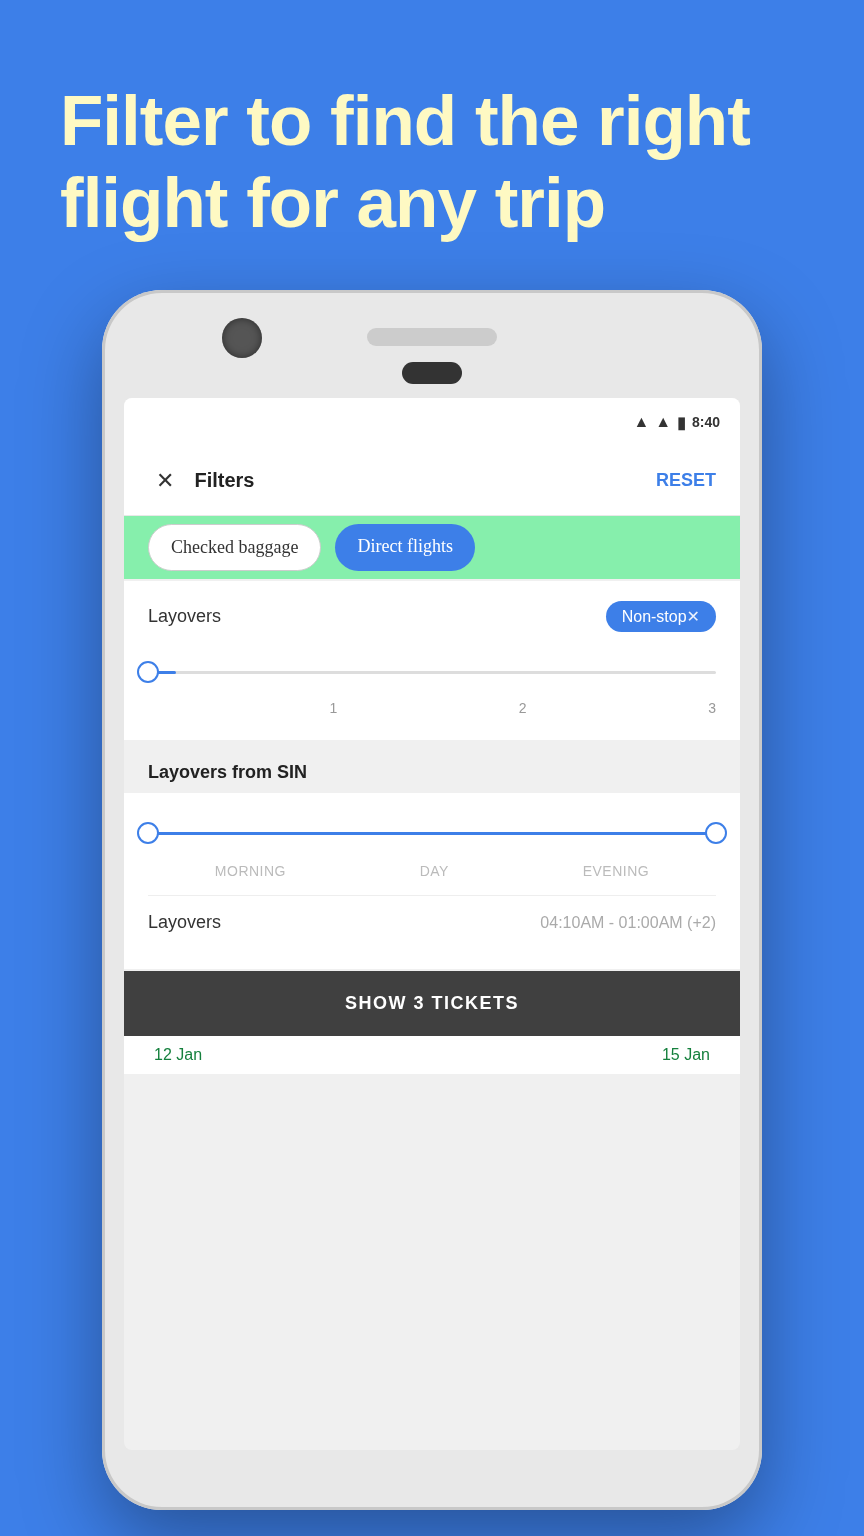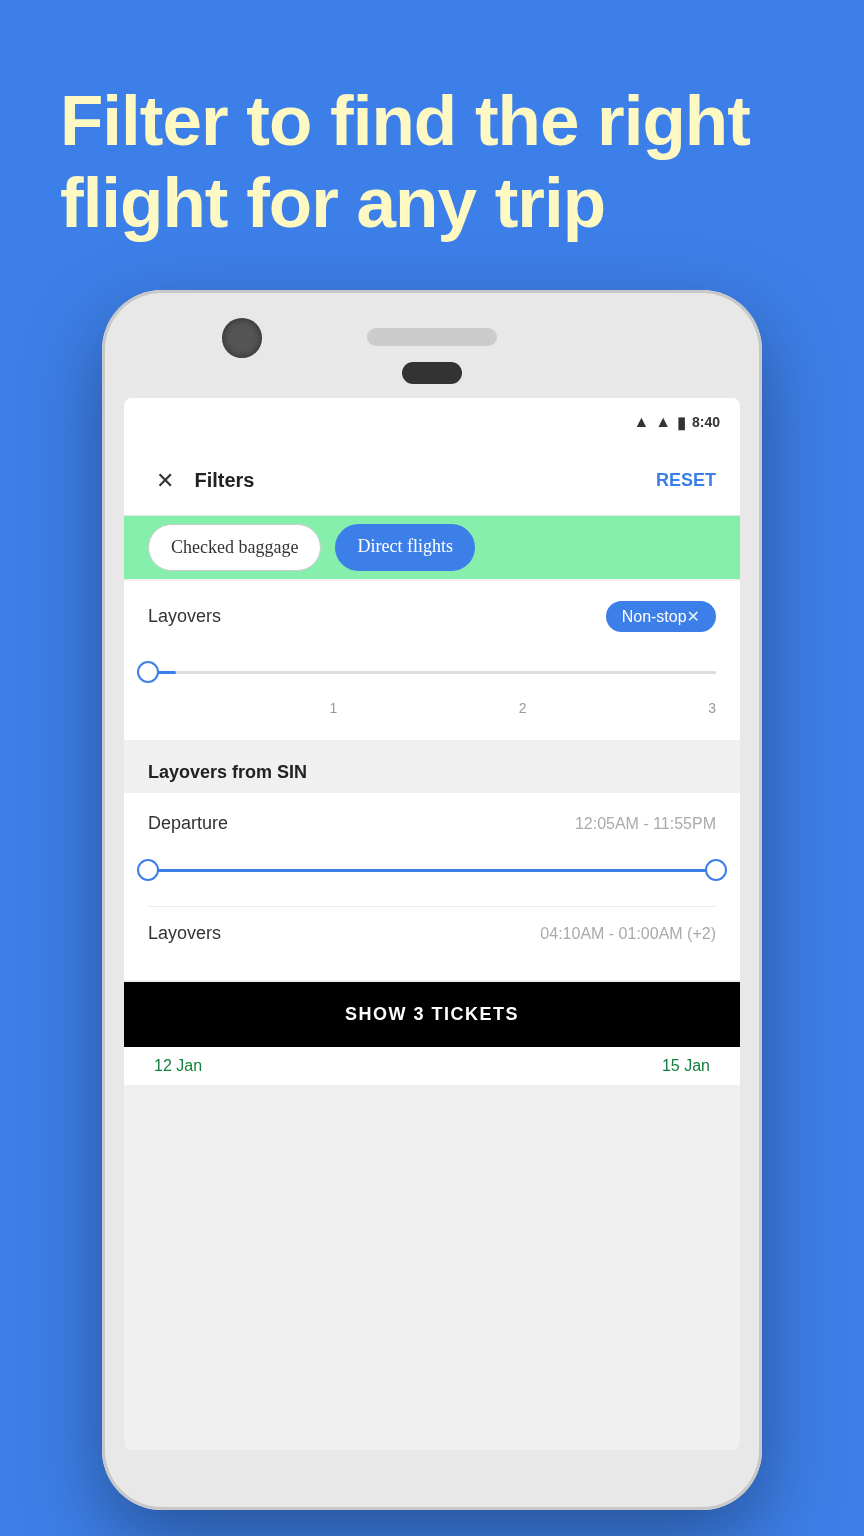--- a/index.html
+++ b/index.html
@@ -313,21 +313,21 @@
       margin-top: 6px;
     }
     .period-label {
       font-size: 14px;
       color: #bbb;
       letter-spacing: 0.5px;
     }
 
     
     .show-btn {
-      background: #000000;
+      background: #404040;
       color: white;
       text-align: center;
       padding: 22px;
       font-size: 18px;
       font-weight: 700;
       letter-spacing: 1.5px;
       cursor: pointer;
       margin-top: 2px;
     }
 
@@ -392,31 +392,32 @@
         <span class="slider-tick"></span>
         <span class="slider-tick">1</span>
         <span class="slider-tick">2</span>
         <span class="slider-tick">3</span>
       </div>
     </div>
 
     <div class="section-label">Layovers from SIN</div>
     <div class="departure-card">
 
-      <div class="time-row">
-        <span class="time-label">Departure</span>
-        <span class="time-range">12:05AM - 11:55PM</span>
-      </div>
 
       <div class="range-slider-container">
         <div class="range-track"></div>
         <div class="range-thumb-left"></div>
         <div class="range-thumb-right"></div>
       </div>
 
+      <div class="time-period-labels">
+        <span class="period-label">MORNING</span>
+        <span class="period-label">DAY</span>
+        <span class="period-label">EVENING</span>
+      </div>
 
       <div style="height:1px;background:#eee;margin:16px 0;"></div>
 
       <div class="time-row">
         <span class="time-label">Layovers</span>
         <span class="time-range">04:10AM - 01:00AM (+2)</span>
       </div>
     </div>
 
     <div class="show-btn">SHOW 3 TICKETS</div>

